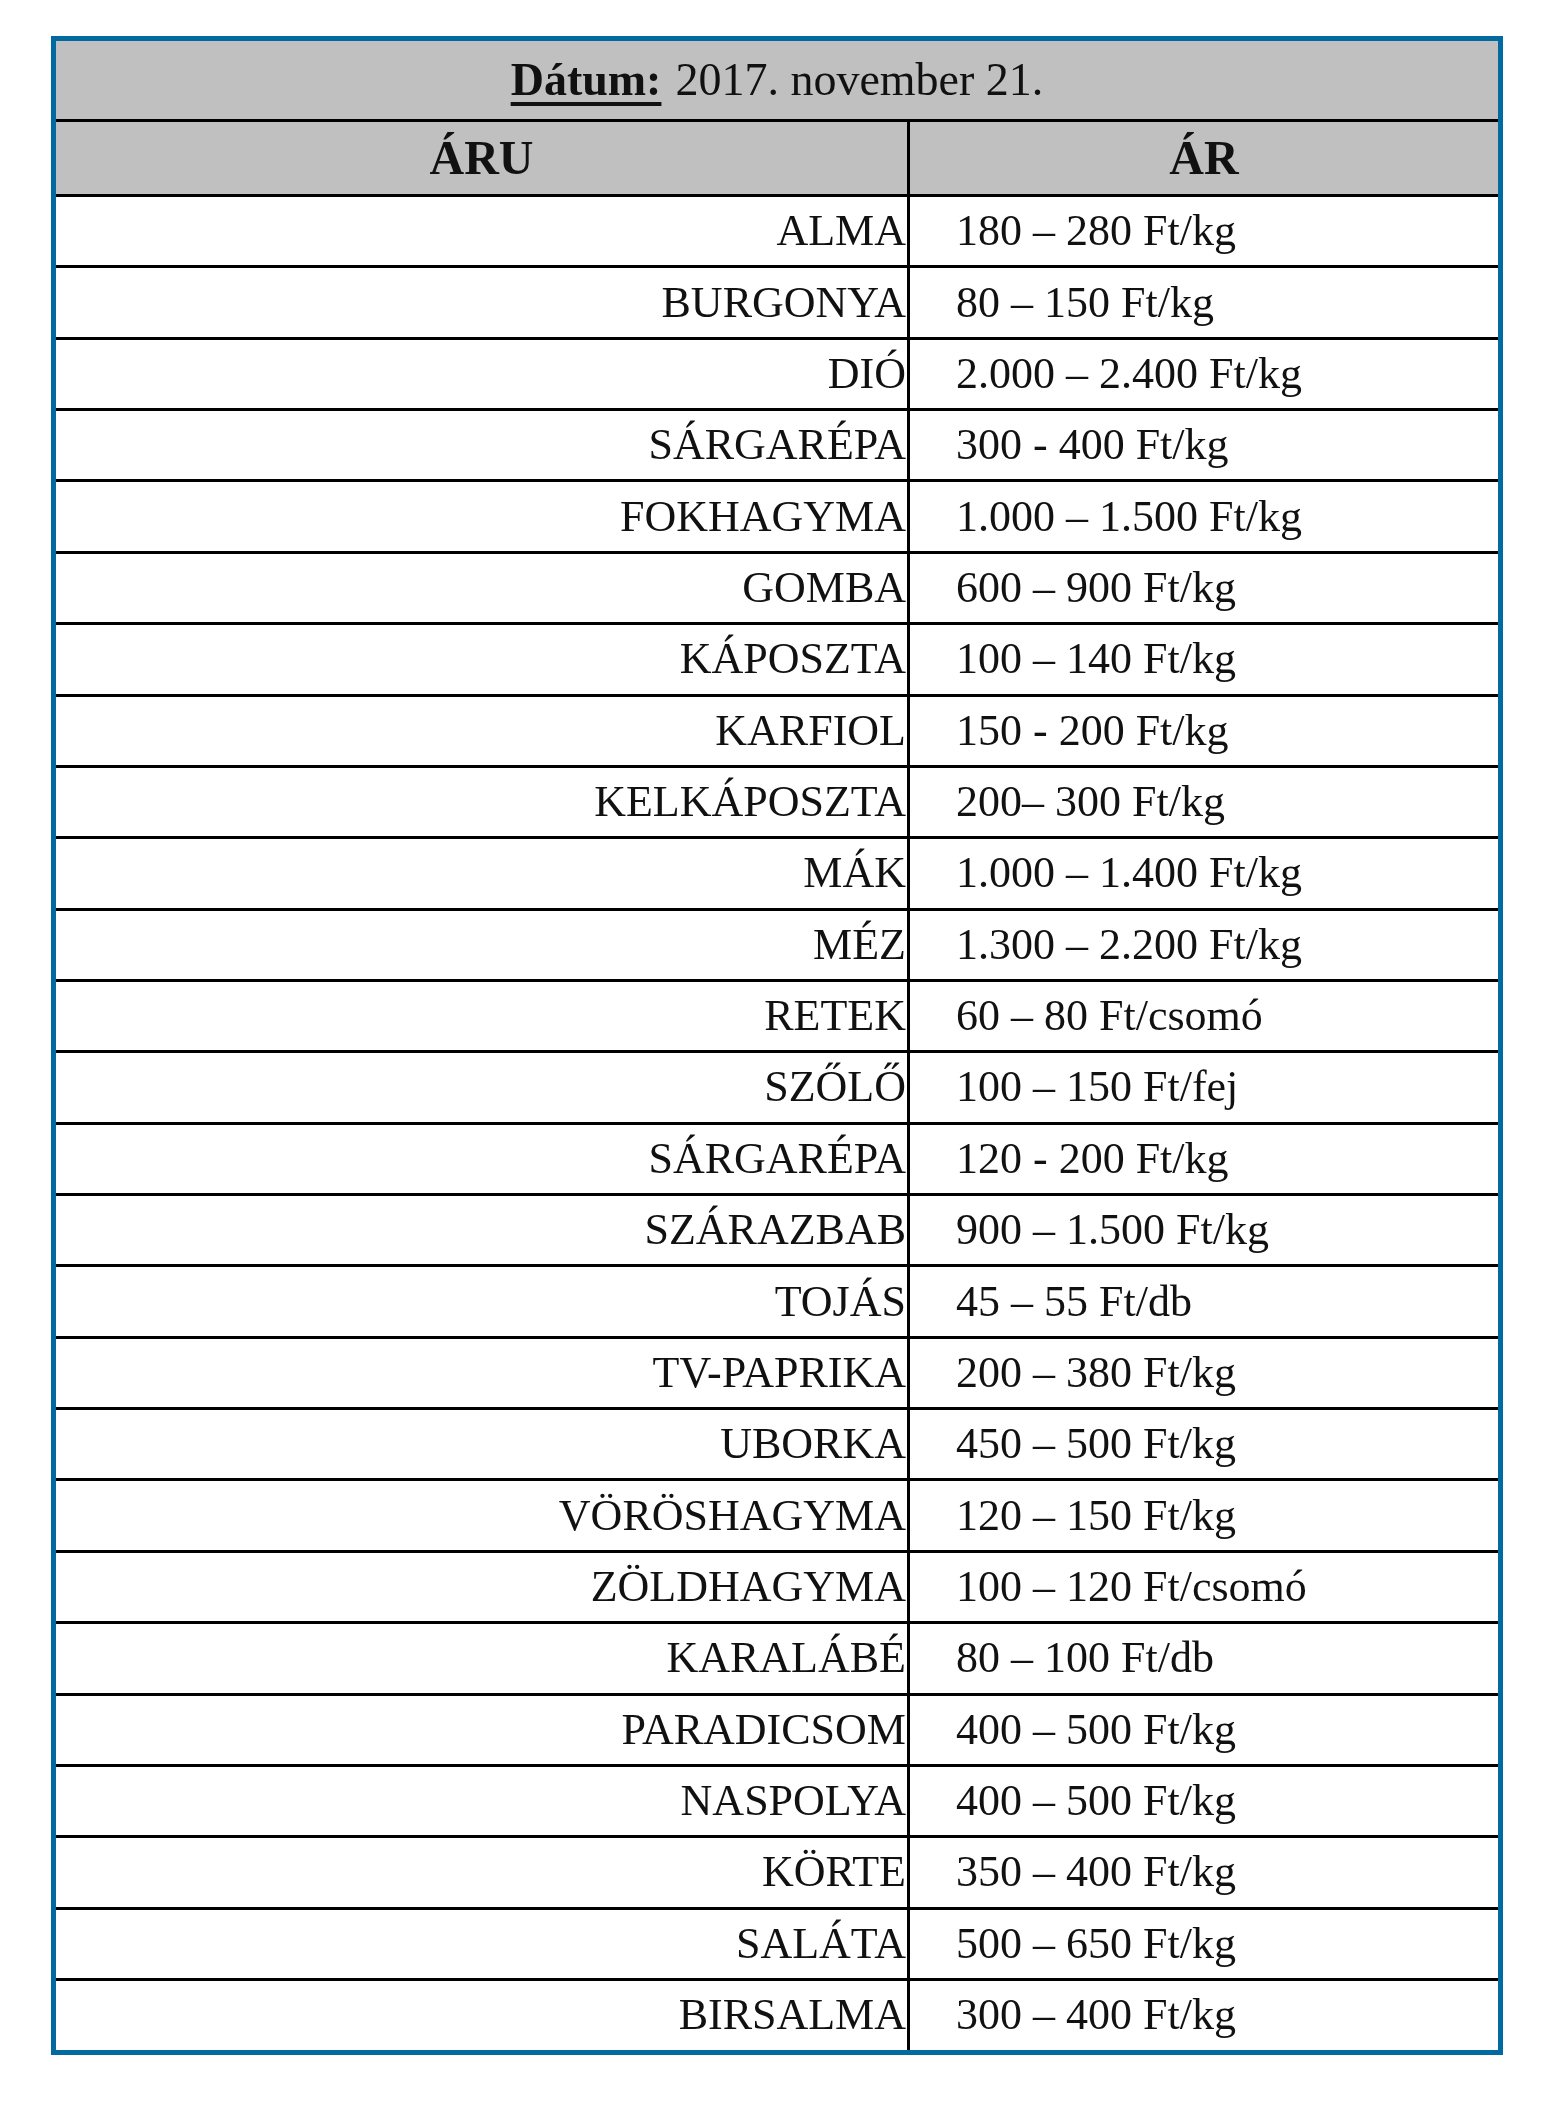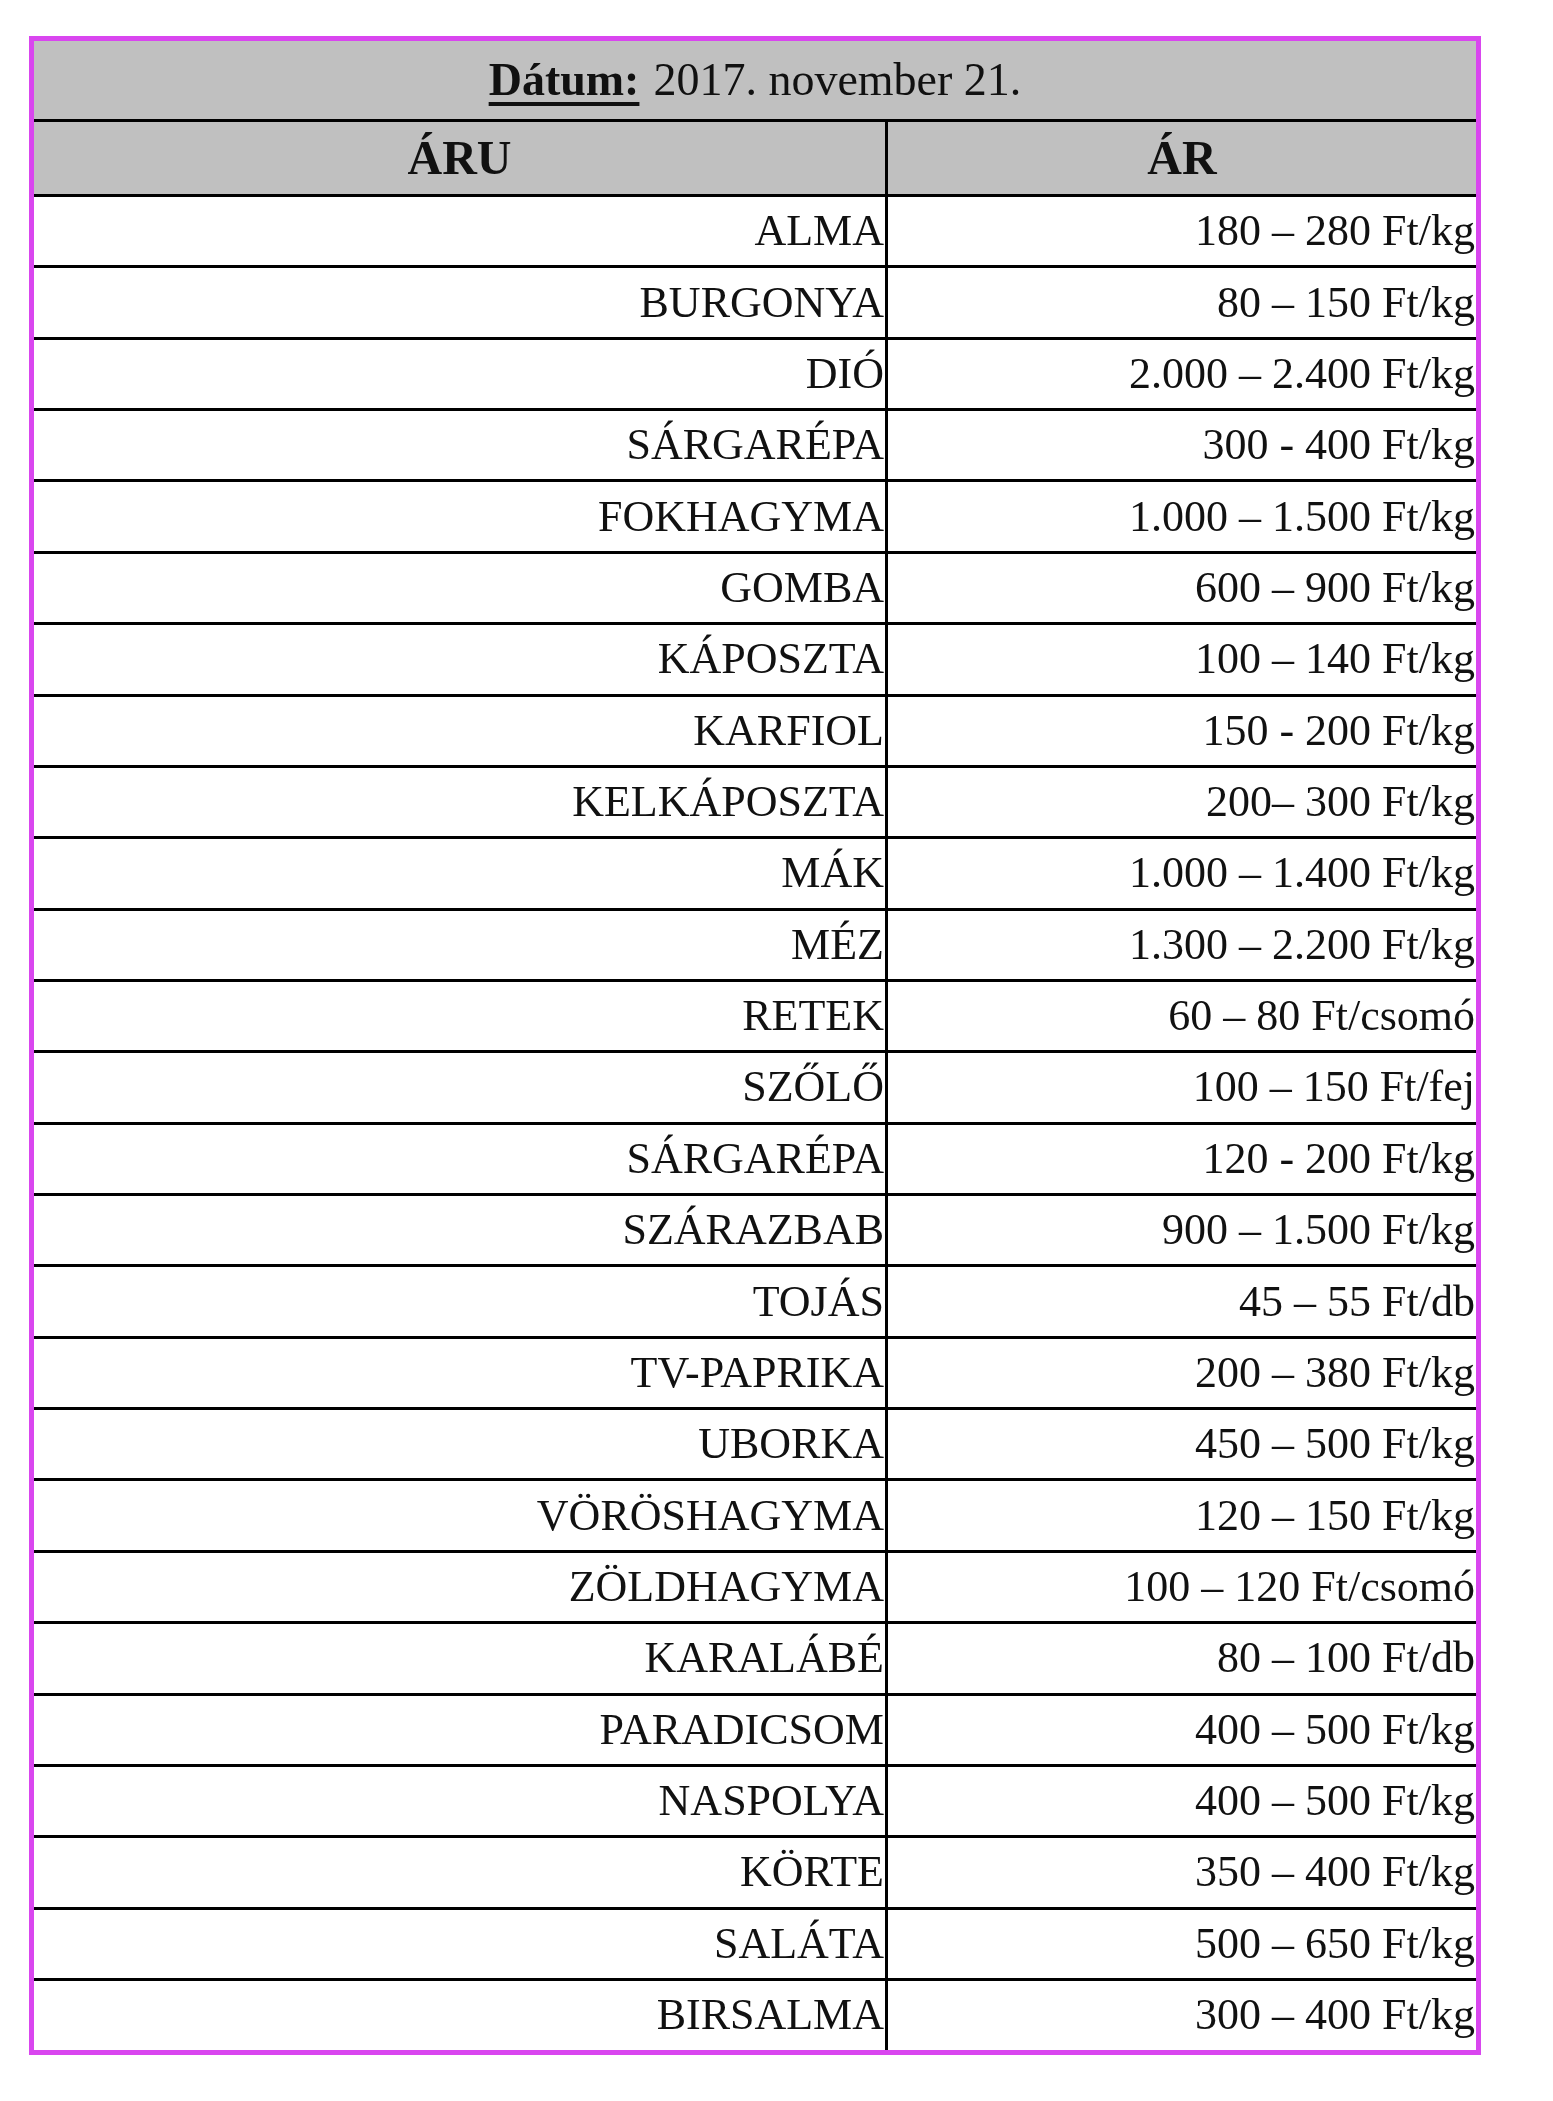--- a/index.html
+++ b/index.html
@@ -14,27 +14,27 @@
     color: #111111;
   }
   .page {
     position: relative;
     width: 1553px;
     height: 2101px;
     background: #ffffff;
   }
   table.price-table {
     position: absolute;
-    left: 29px;
+    left: 51px;
     top: 36px;
     width: 1447px;
     height: 2019px;
     border-collapse: collapse;
     table-layout: fixed;
-    border: 5px solid #d946ef;
+    border: 5px solid #0369a1;
   }
   col.col-item  { width: 855px; }
   col.col-price { width: 592px; }
   th, td {
     border: 3px solid #000000;
     vertical-align: middle;
     overflow: hidden;
     white-space: nowrap;
   }
   tr.date-row th {
@@ -62,22 +62,22 @@
   tbody td {
     font-size: 44px;
     line-height: 1;
     background: #ffffff;
   }
   tbody td.item-cell {
     text-align: right;
     padding-left: 18px;
   }
   tbody td.price-cell {
-    text-align: right;
-    padding-left: 64px; 
+    text-align: left;
+    padding-left: 46px; 
   }
 </style>
 </head>
 <body>
 
 <div class="page">
   <table class="price-table">
     <colgroup>
       <col class="col-item">
       <col class="col-price">

